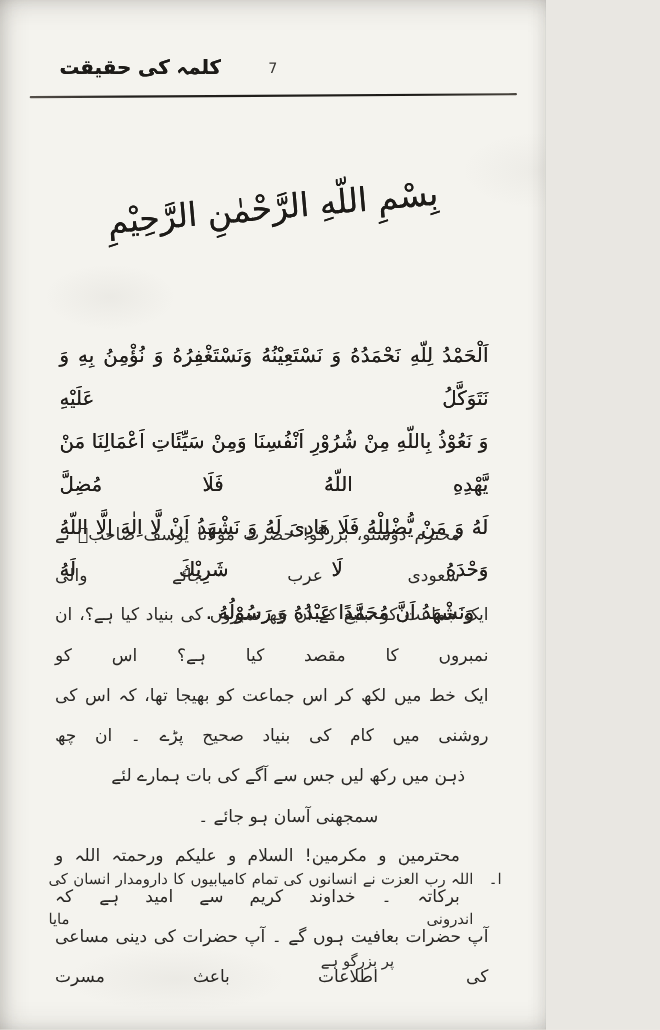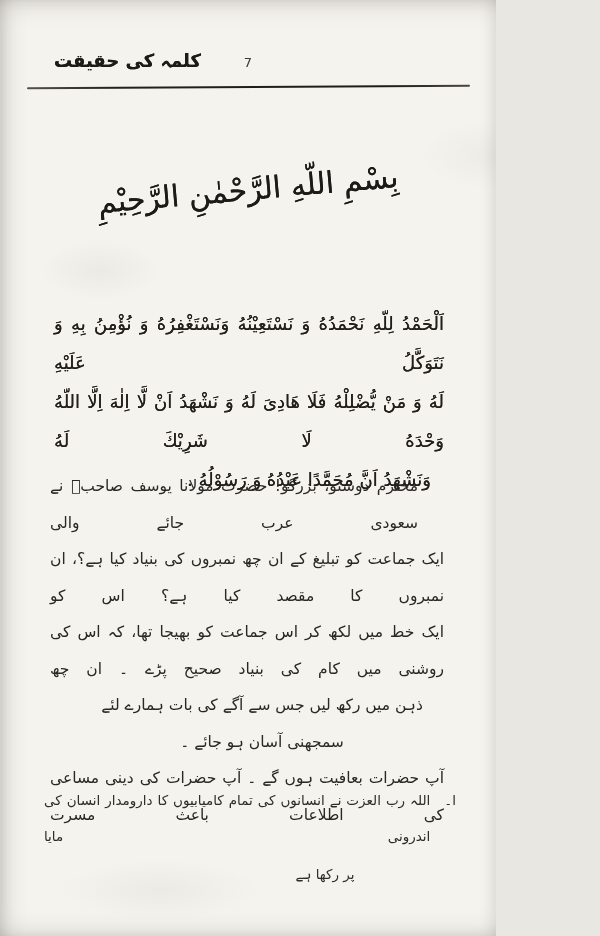--- a/index.html
+++ b/index.html
@@ -81,34 +81,36 @@
   <div class="hdr-title" lang="ur" dir="rtl">کلمہ کی حقیقت</div>
 
   <div class="hdr-page-num">7</div>
 
   <div class="hdr-rule"></div>
 
   <div class="bismillah" lang="ar" dir="rtl">بِسْمِ اللّهِ الرَّحْمٰنِ الرَّحِيْمِ</div>
 
   <div class="arabic" lang="ar" dir="rtl">
     <div class="line just">اَلْحَمْدُ لِلّهِ نَحْمَدُهُ وَ نَسْتَعِيْنُهُ وَنَسْتَغْفِرُهُ وَ نُؤْمِنُ بِهِ وَ نَتَوَكَّلُ عَلَيْهِ</div>
+    <div class="line just">وَ نَعُوْذُ بِاللّهِ مِنْ شُرُوْرِ اَنْفُسِنَا وَمِنْ سَيِّئَاتِ اَعْمَالِنَا مَنْ يَّهْدِهِ اللّهُ فَلَا مُضِلَّ</div>
     <div class="line just">لَهُ وَ مَنْ يُّضْلِلْهُ فَلَا هَادِىَ لَهُ وَ نَشْهَدُ اَنْ لَّا اِلٰهَ اِلَّا اللّهُ وَحْدَهُ لَا شَرِيْكَ لَهُ</div>
     <div class="line ar-end">وَنَشْهَدُ اَنَّ مُحَمَّدًا عَبْدُهُ وَ رَسُوْلُهُ .</div>
   </div>
 
   <div class="urdu" lang="ur" dir="rtl">
     <div class="line just indent">محترم دوستو، بزرگو! حضرت مولانا یوسف صاحبؒ نے سعودی عرب جائے والی</div>
     <div class="line just">ایک جماعت کو تبلیغ کے ان چھ نمبروں کی بنیاد کیا ہے؟، ان نمبروں کا مقصد کیا ہے؟ اس کو</div>
     <div class="line just">ایک خط میں لکھ کر اس جماعت کو بھیجا تھا، کہ اس کی روشنی میں کام کی بنیاد صحیح پڑے ۔ ان چھ</div>
     <div class="line p1-end">ذہن میں رکھ لیں جس سے آگے کی بات ہمارے لئے سمجھنی آسان ہو جائے ۔</div>
+    <div class="line just indent">محترمین و مکرمین! السلام و علیکم ورحمتہ اللہ و برکاتہ ۔ خداوند کریم سے امید ہے کہ</div>
     <div class="line just">آپ حضرات بعافیت ہوں گے ۔ آپ حضرات کی دینی مساعی کی اطلاعات باعث مسرت</div>
 
   </div>
 
   <div class="footnote" lang="ur" dir="rtl">
     <div class="fn-line1">
       <span class="fn-marker">ا۔</span>
       <span class="fn-text">اللہ رب العزت نے انسانوں کی تمام کامیابیوں کا دارومدار انسان کی اندرونی مایا</span>
     </div>
-    <div class="fn-line2">پر رکھا ہے</div>
+    <div class="fn-line2">پر بزرگو ہے</div>
   </div>
 
 </div>
 
 </body></html>

